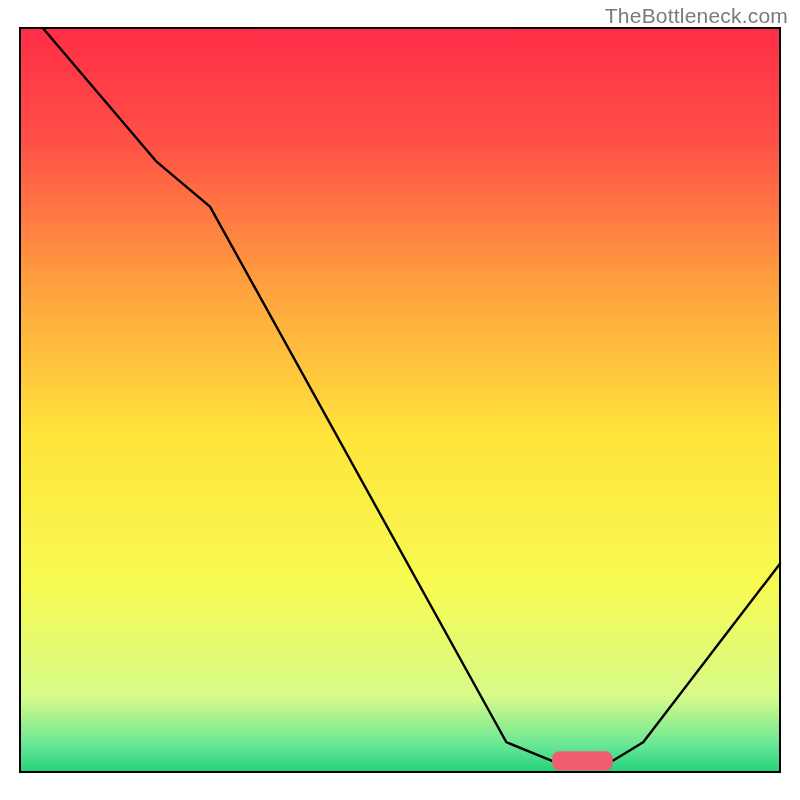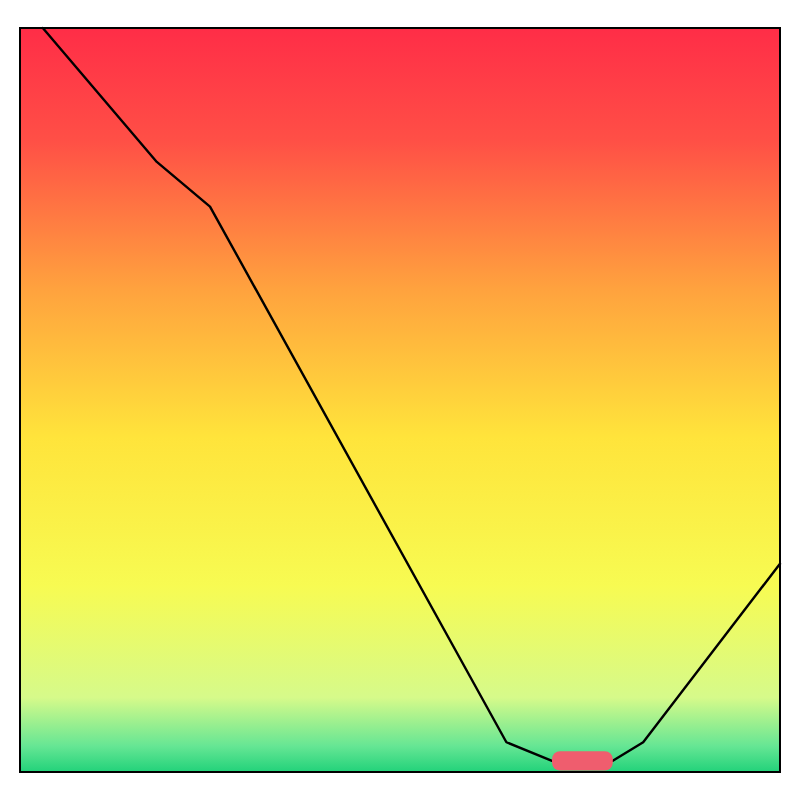--- a/index.html
+++ b/index.html
@@ -28,20 +28,21 @@
   }
   svg {
     display: block;
   }
 </style>
 </head>
 <body>
 
 <div class="wrap">
 
+  <div class="watermark">TheBottleneck.com</div>
 
   <svg width="800" height="800" viewBox="0 0 800 800">
     <defs>
       <linearGradient id="bg-grad" x1="0" y1="0" x2="0" y2="1">
 
       <stop offset="0.00%" stop-color="#ff2d47"></stop>
           <stop offset="15.00%" stop-color="#ff4f46"></stop>
           <stop offset="35.00%" stop-color="#ffa23e"></stop>
           <stop offset="55.00%" stop-color="#ffe43b"></stop>
           <stop offset="75.00%" stop-color="#f7fb52"></stop>

